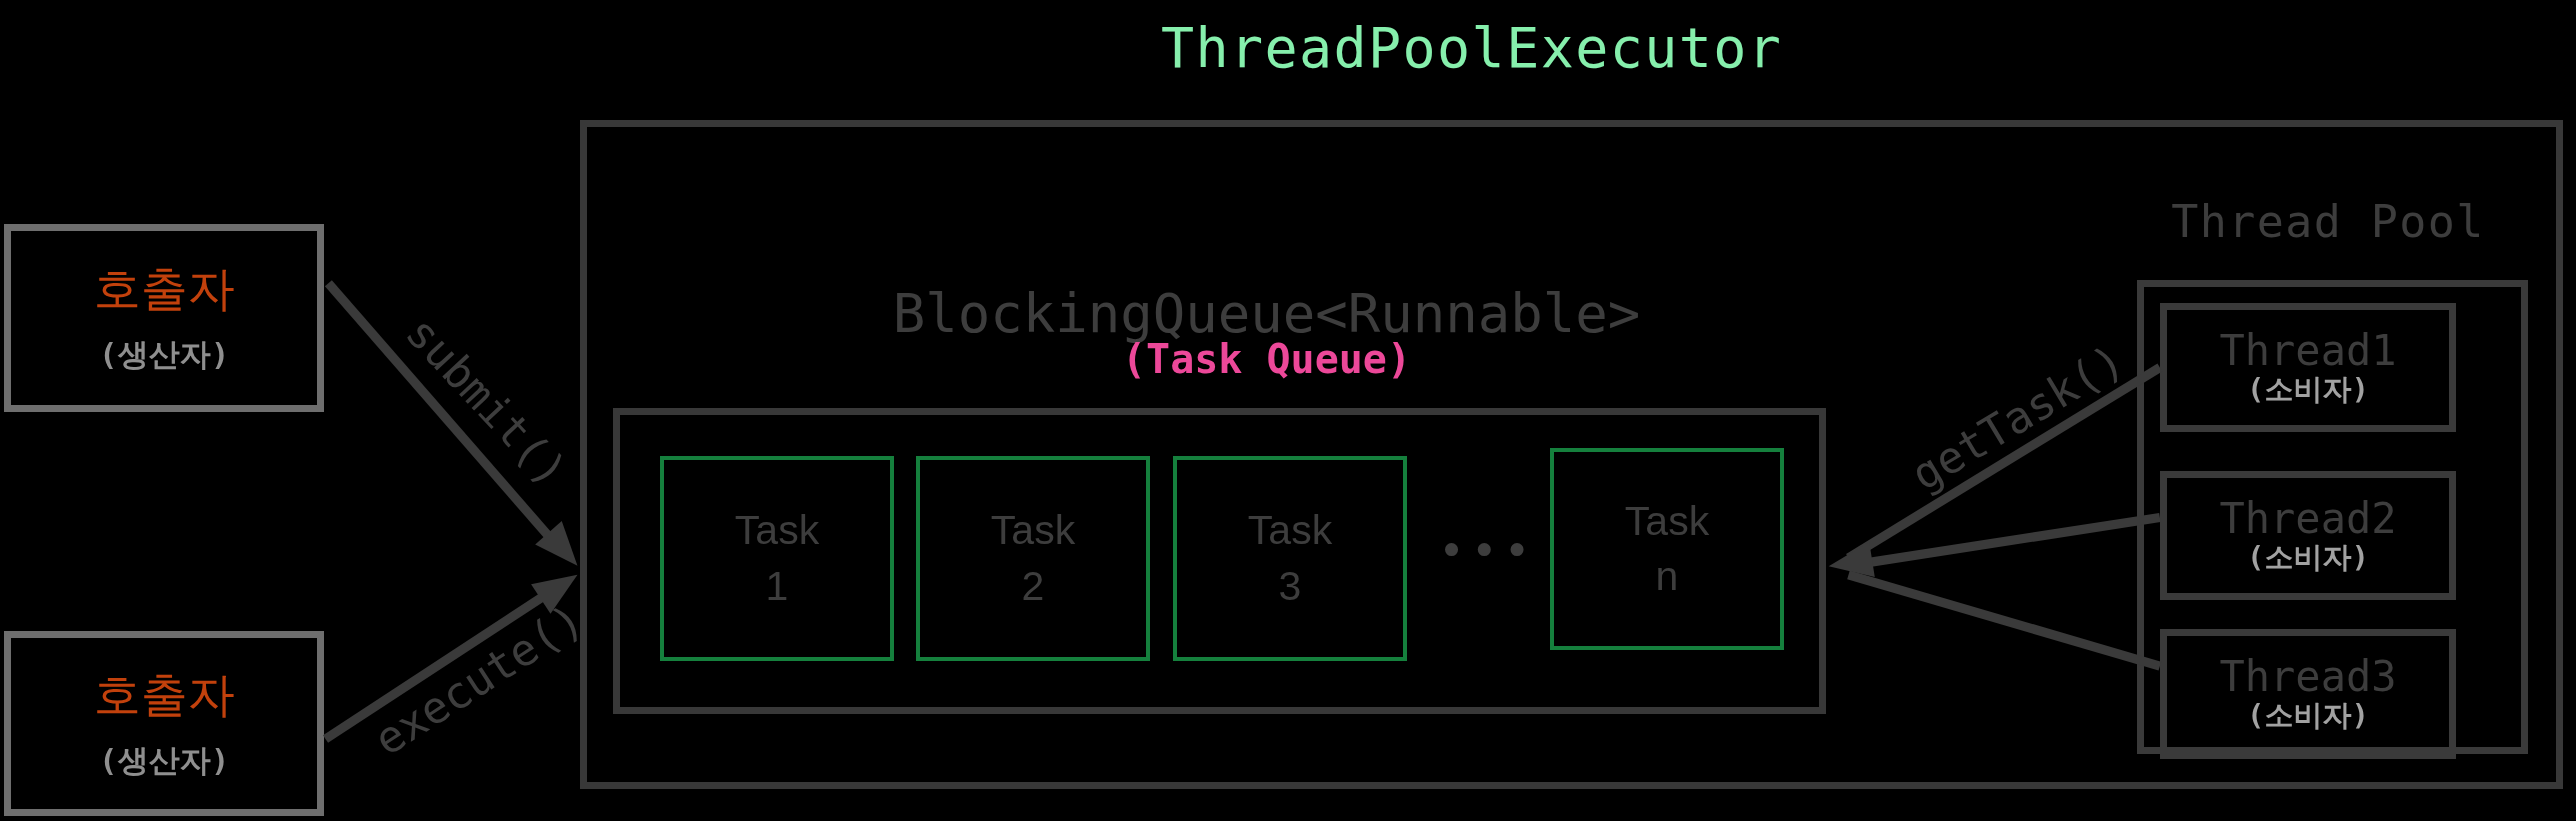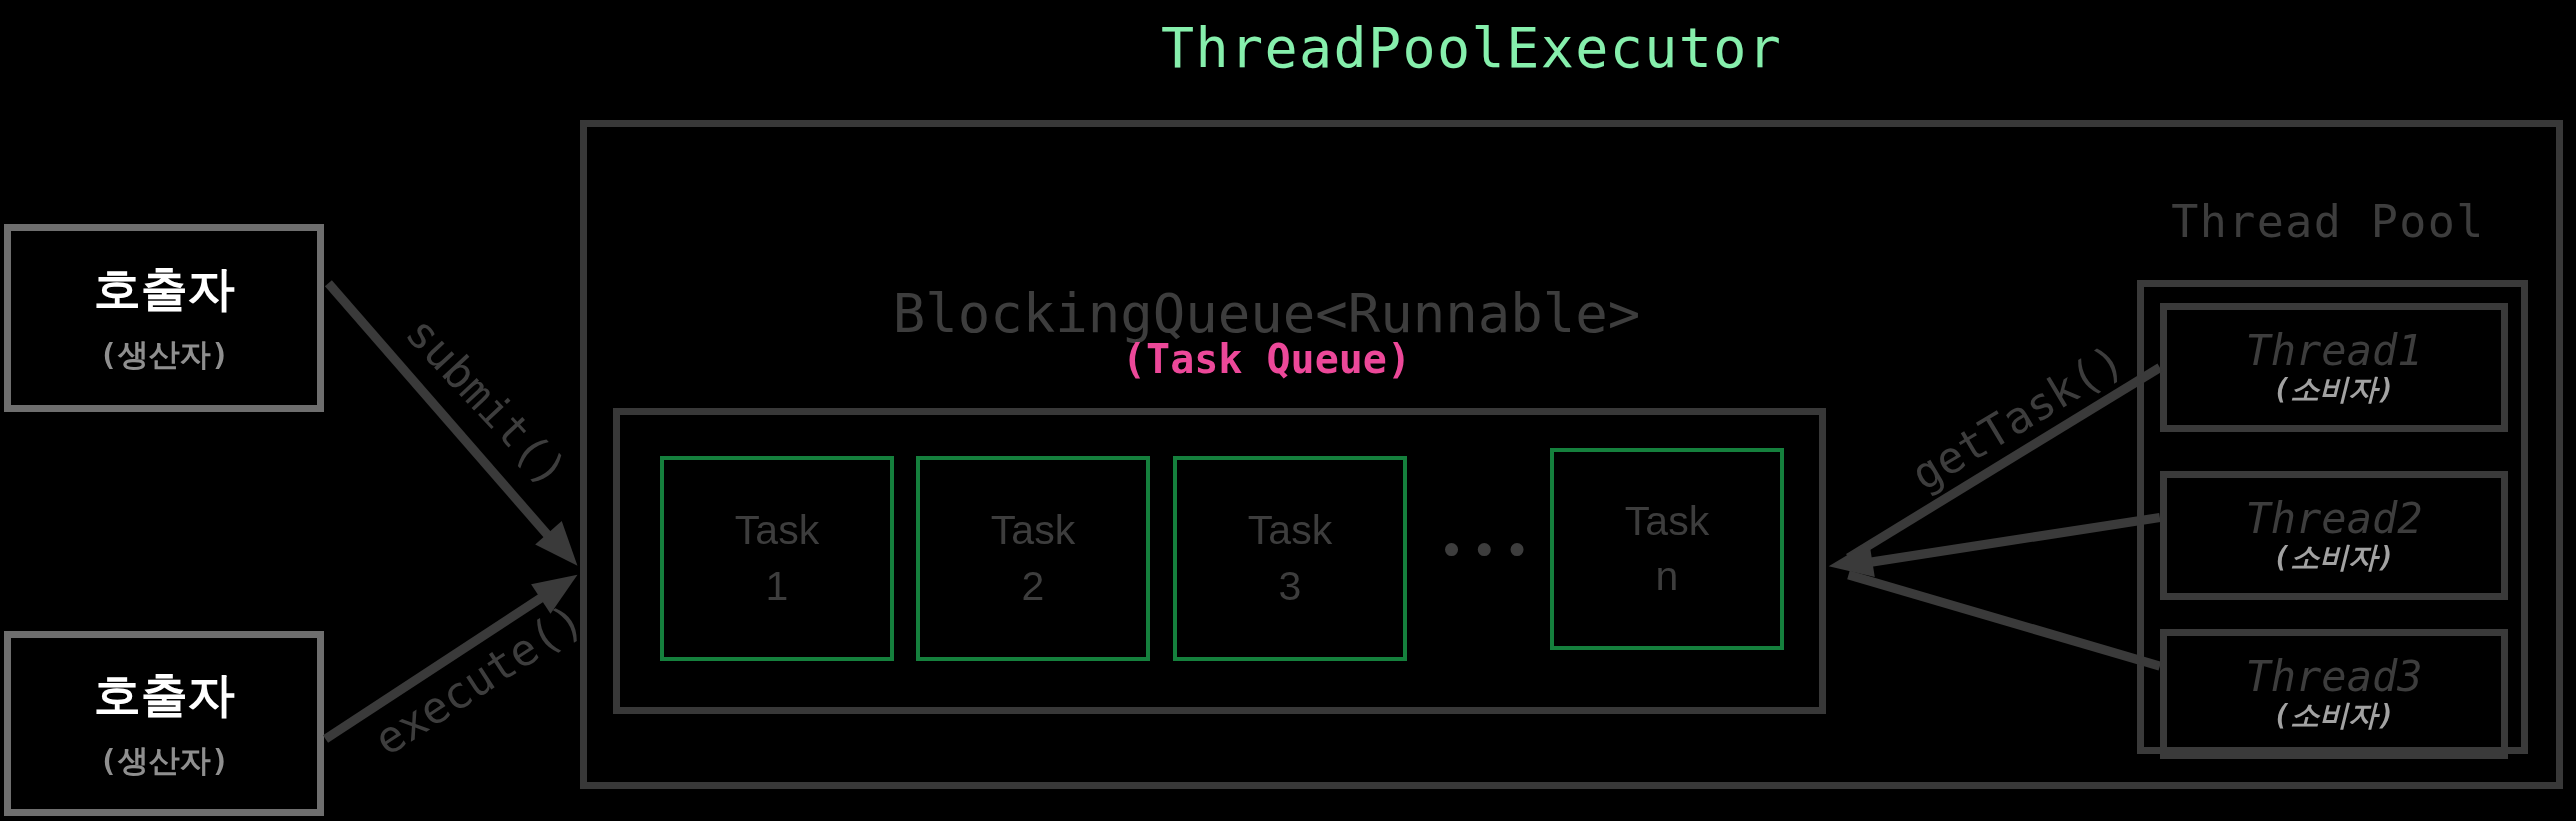--- a/index.html
+++ b/index.html
@@ -26,25 +26,25 @@
   .task-1{left:660px;top:456px;width:234px;height:205px;}
   .task-2{left:916px;top:456px;width:234px;height:205px;}
   .task-3{left:1173px;top:456px;width:234px;height:205px;}
   .task-n{left:1550px;top:448px;width:234px;height:202px;}
   .dots{left:1438px;top:528px;width:85px;text-align:center;
         font-size:45px;line-height:45px;color:#3d3d3d;letter-spacing:5.7px;}
 
   .caller-box{left:4.2px;width:320px;height:188px;border:7px solid #6e6e6e;}
   .caller-1{top:224px;}
   .caller-2{top:631px;height:185px;}
-  .caller-name{font-size:47px;font-weight:bold;color:#ffffff;line-height:1.15;}
+  .caller-name{font-size:47px;font-weight:normal;color:#c2410c;line-height:1.15;}
   .caller-role{font-size:31px;font-weight:bold;color:#8f8f8f;line-height:1.2;margin-top:20px;}
 
   .tp-box{left:2137px;top:280px;width:391px;height:474px;border:7px solid #3a3a3a;}
-  .thread-box{left:2160px;width:348px;height:129px;border:7px solid #3a3a3a;font-style:italic;}
+  .thread-box{left:2160px;width:296px;height:129px;border:7px solid #3a3a3a;}
   .thread-1{top:303px;}
   .thread-2{top:471px;}
   .thread-3{top:629px;height:130px;text-align:center;}
   .thread-name{font-size:42px;color:#3d3d3d;line-height:1.05;}
   .thread-role{font-size:29px;font-weight:bold;color:#a2a2a2;line-height:1.15;}
 
   
   svg.overlay{position:absolute;left:0;top:0;width:2576px;height:822px;pointer-events:none;}
   .arrow-line{stroke:#3a3a3a;stroke-width:13;fill:none;}
   .arrow-head{fill:#3a3a3a;stroke:none;}

